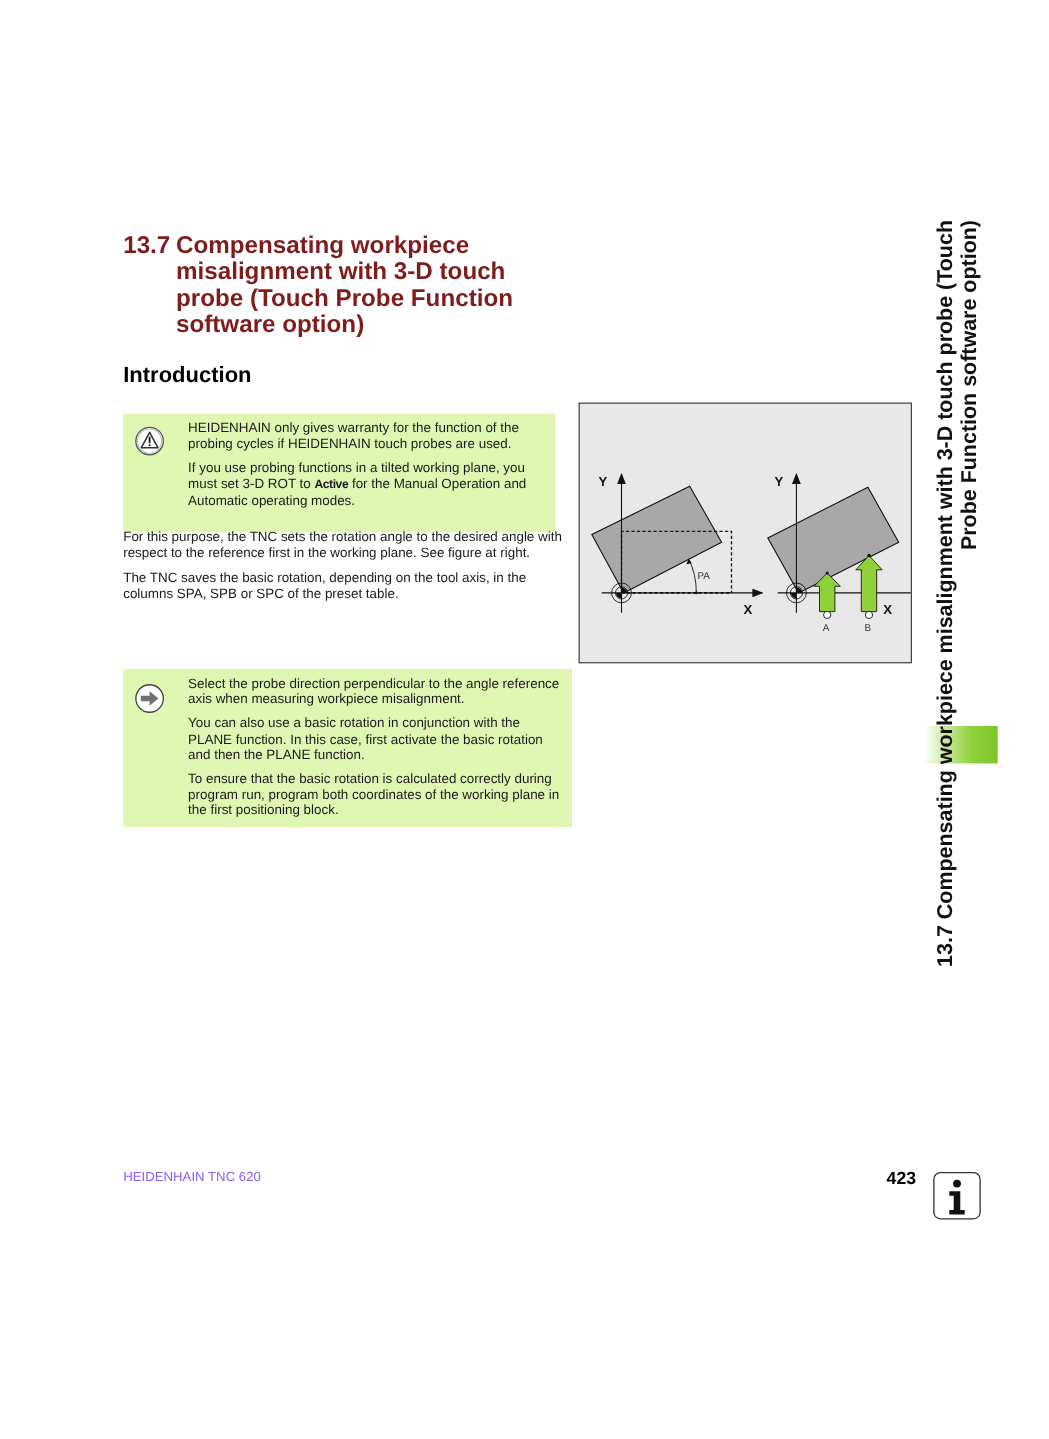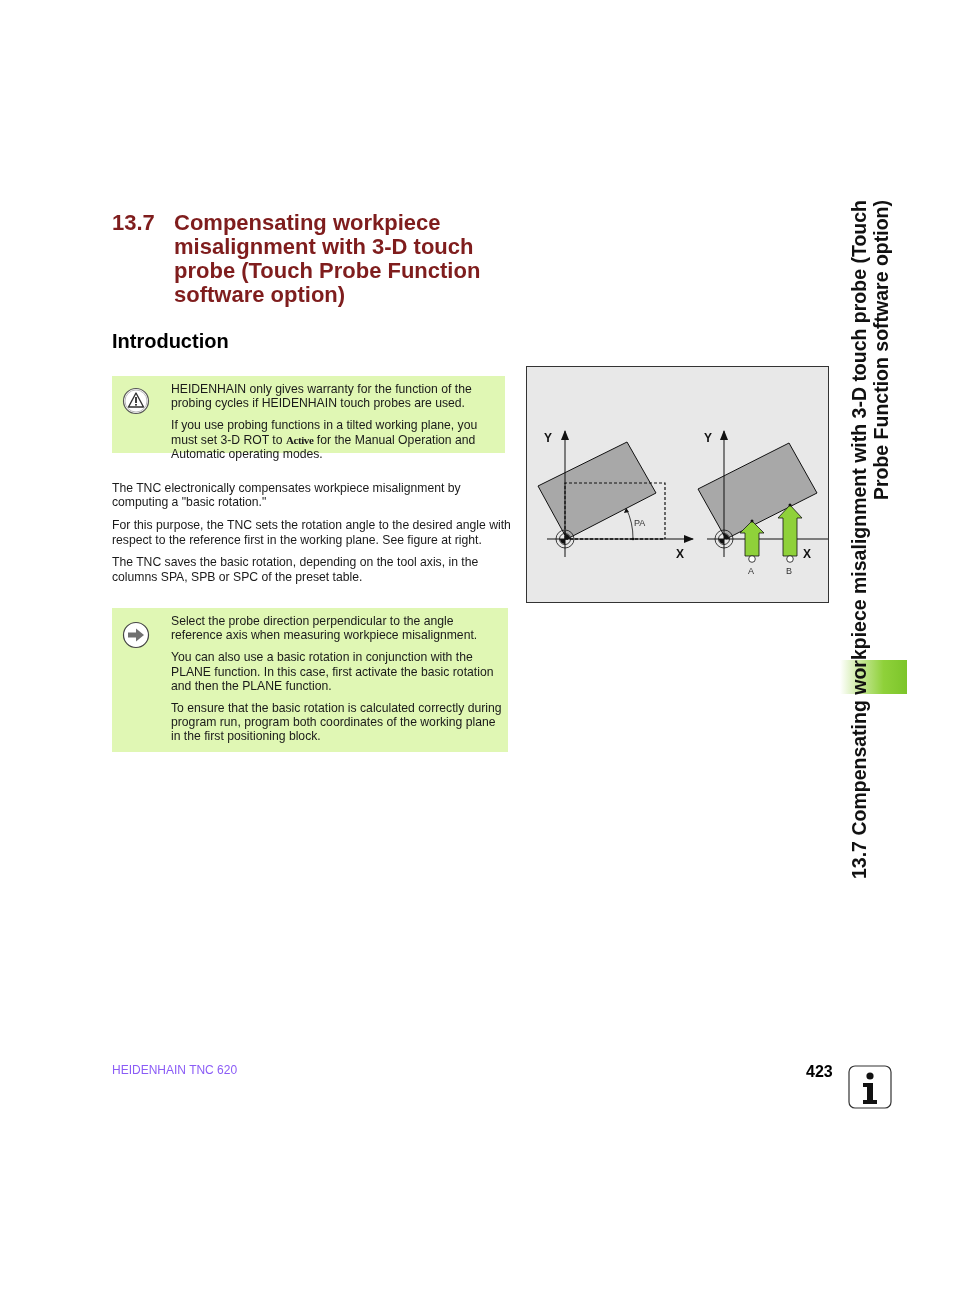--- a/index.html
+++ b/index.html
@@ -6,33 +6,33 @@
     body {
       width: 954px; height: 1308px; position: relative; overflow: hidden;
       font-family: "Liberation Sans", sans-serif; color: #1a1a1a;
     }
     .abs { position: absolute; }
     .h1 {
       left: 112px; top: 211px; width: 400px;
       font-weight: bold; font-size: 22px; line-height: 24px; color: #7f1d1d;
     }
     .h1 .num { position: absolute; left: 0; top: 0; }
-    .h1 .txt { display: block; margin-left: 62px; }
+    .h1 .txt { display: block; margin-left: 48px; }
     .h2 {
       left: 112px; top: 330px; font-weight: bold; font-size: 20px; color: #000;
     }
     .note {
       background: #e0f7b4; left: 112px;
     }
-    .note1 { top: 376px; width: 393px; height: 77px; }
-    .note2 { top: 608px; width: 396px; height: 144px; }
+    .note1 { top: 376px; width: 393px; height: 108px; }
+    .note2 { top: 608px; width: 396px; height: 144px; padding-left: 12px; }
     .note .icon { position: absolute; left: 10px; width: 28px; height: 28px; }
     .note .body { position: absolute; left: 59px; top: 6px; right: 6px; font-size: 12.2px; line-height: 14.2px; }
     .note .body p { margin: 0 0 8px 0; }
-    .mono { font-family: Liberation Serif, serif; font-weight: bold; font-size: 11px; letter-spacing: -0.4px; }
+    .mono { font-family: Liberation Sans, sans-serif; font-weight: bold; font-size: 11px; letter-spacing: -0.4px; }
     .para { left: 112px; width: 400px; font-size: 12.2px; line-height: 14.4px; }
     .para p { margin: 0 0 8.4px 0; }
     .figure {
       left: 526px; top: 366px; width: 303px; height: 237px;
       background: #e8e8e8; border: 1px solid #333; box-sizing: border-box;
     }
     .sidebar-text {
       left: 836px; top: 200px; width: 80px; height: 830px;
     }
     .sidebar-text .rot {
@@ -70,21 +70,20 @@
     <rect x="13.2" y="10" width="1.6" height="6" fill="#111"></rect>
     <rect x="13.2" y="17" width="1.6" height="1.6" fill="#111"></rect>
   </svg>
   <div class="body">
     <p>HEIDENHAIN only gives warranty for the function of the probing cycles if HEIDENHAIN touch probes are used.</p>
     <p><span>If you use probing functions in a tilted working plane, you must set 3-D ROT to </span><span class="mono">Active</span><span> for the Manual Operation and Automatic operating modes.</span></p>
   </div>
 </div>
 
 <div class="abs para" style="top:481px;">
-  <p>The TNC electronically compensates workpiece misalignment by computing a "basic rotation."</p>
   <p>For this purpose, the TNC sets the rotation angle to the desired angle with respect to the reference first in the working plane. See figure at right.</p>
   <p>The TNC saves the basic rotation, depending on the tool axis, in the columns SPA, SPB or SPC of the preset table.</p>
 </div>
 
 <div class="abs note note2">
   <svg class="icon" style="top:13px;" viewBox="0 0 28 28">
     <circle cx="14" cy="14" r="12.5" fill="#ffffff" stroke="#444" stroke-width="1.2"></circle>
     <polygon points="6,11.5 14,11.5 14,7.5 22,14 14,20.5 14,16.5 6,16.5" fill="#707070"></polygon>
   </svg>
   <div class="body">

